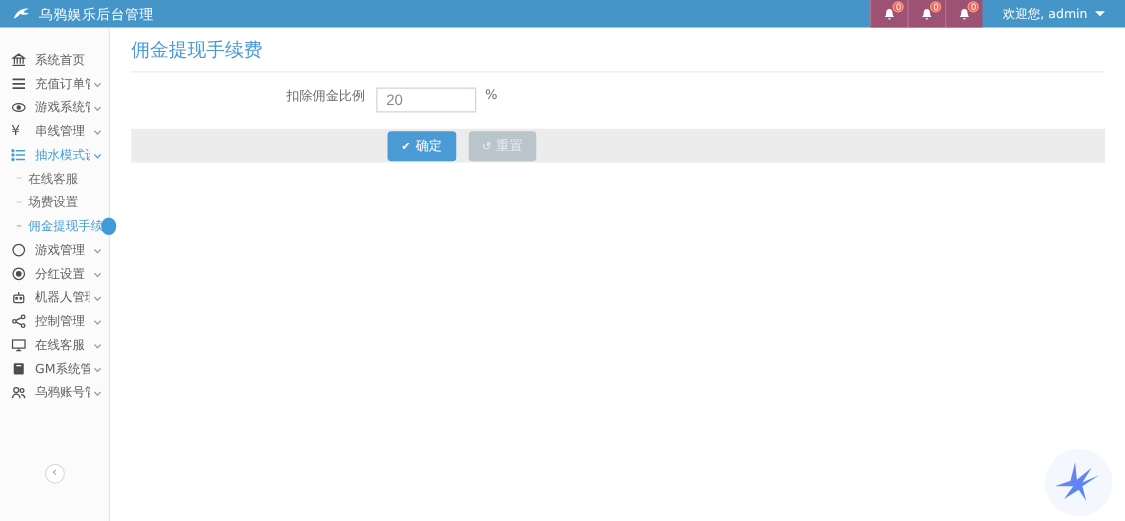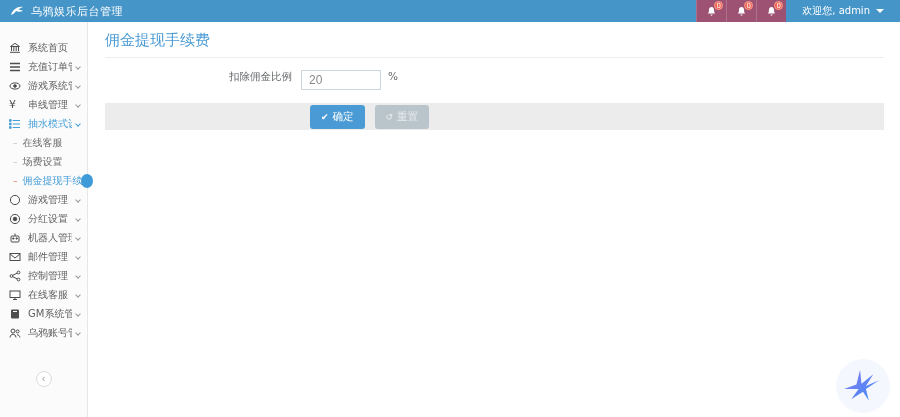--- a/index.html
+++ b/index.html
@@ -207,30 +207,20 @@
         <rect x="2" y="4" width="8" height="6" rx="1"></rect>
           <path d="M6 4 V1.5"></path>
         <circle cx="4.3" cy="6.5" r=".7" fill="currentColor"></circle>
           <circle cx="7.7" cy="6.5" r=".7" fill="currentColor"></circle>
       </svg>
     </span>
     <span class="mi-label">机器人管理</span>
     <span class="chev"></span>
   </div>
 
-  <div class="menu-item">
-    <span class="mi-icon">
-      <svg class="ic" width="12" height="12" viewBox="0 0 12 12" fill="none" stroke="currentColor" stroke-width="1">
-        <rect x="1" y="2.5" width="10" height="7"></rect>
-          <path d="M1 3 L6 7 L11 3"></path>
-      </svg>
-    </span>
-    <span class="mi-label">邮件管理</span>
-    <span class="chev"></span>
-  </div>
 
   <div class="menu-item">
     <span class="mi-icon">
       <svg class="ic" width="12" height="12" viewBox="0 0 12 12" fill="none" stroke="currentColor" stroke-width="1">
         <circle cx="2.5" cy="6" r="1.4"></circle>
           <circle cx="9.5" cy="2.5" r="1.4"></circle>
           <circle cx="9.5" cy="9.5" r="1.4"></circle>
         <path d="M3.8 5.3 L8.2 3.1 M3.8 6.7 L8.2 8.9"></path>
       </svg>
     </span>

